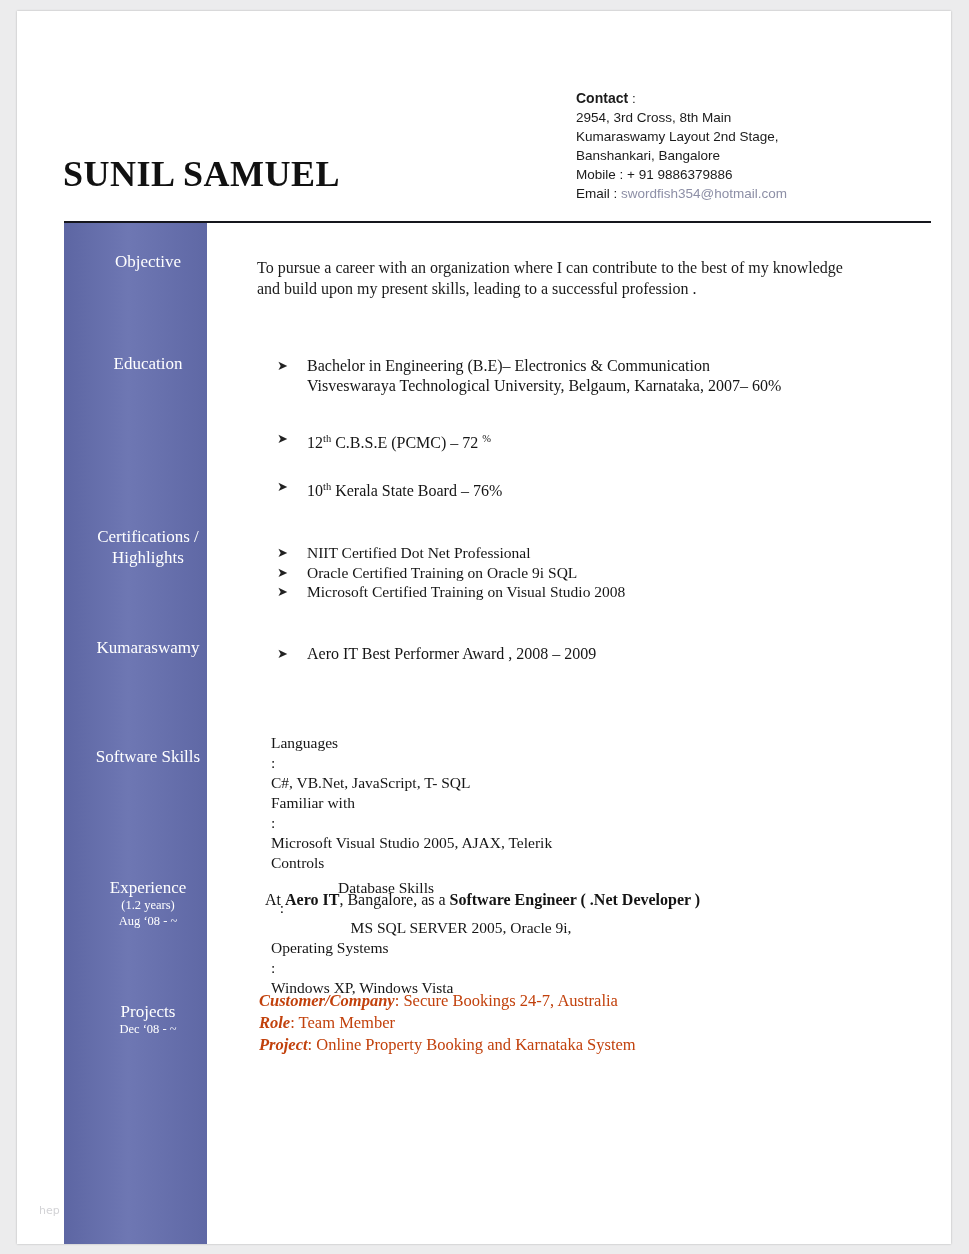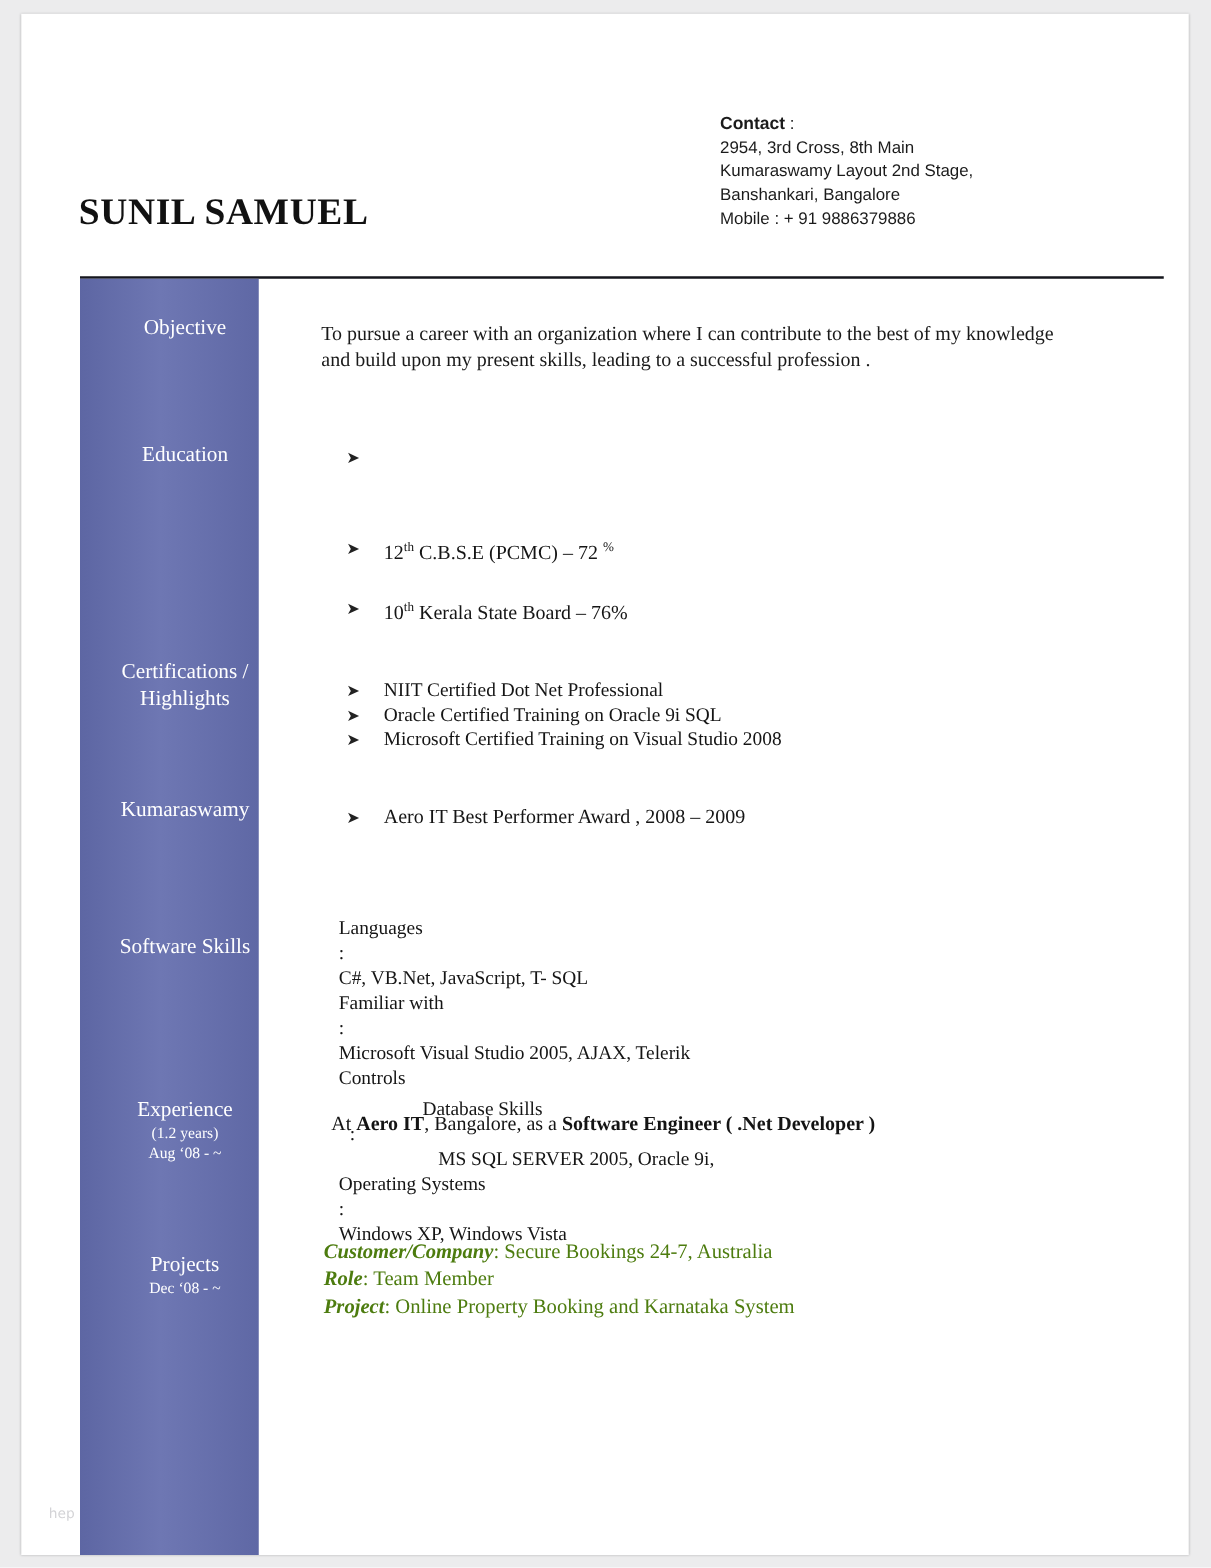--- a/index.html
+++ b/index.html
@@ -41,21 +41,21 @@
   .contact .email-row {
     white-space: nowrap;
   }
   .contact .email-link {
     color: #8d8fa6;
   }
   .name {
     position: absolute;
     left: 46px;
     top: 142px;
-    font-size: 30px;
+    font-size: 36px;
     font-weight: bold;
     letter-spacing: 0.5px;
     color: #111111;
     font-family: "Liberation Serif", serif;
   }
   .rule {
     position: absolute;
     left: 47px;
     top: 210px;
     width: 867px;
@@ -145,21 +145,21 @@
     color: #141414;
     font-family: Liberation Serif, serif;
   }
   .exp-line b { font-weight: bold; }
   .proj {
     position: absolute;
     left: 52px;
     top: 767px;
     font-size: 16.5px;
     line-height: 22px;
-    color: #4d7c0f;
+    color: #c2410c;
   }
   .proj .lab {
     font-weight: bold;
     font-style: italic;
   }
   .watermark {
     position: absolute;
     left: 22px;
     bottom: 27px;
     font-size: 11px;
@@ -174,20 +174,24 @@
 
   <div class="contact">
     <div>
       <span class="label">Contact</span>
       <span>:</span>
     </div>
     <div>2954, 3rd Cross, 8th Main</div>
     <div>Kumaraswamy Layout 2nd Stage,</div>
     <div>Banshankari, Bangalore</div>
     <div>Mobile : + 91 9886379886</div>
+    <div class="email-row">
+      <span>Email  :</span>
+      <span class="email-link">swordfish354@hotmail.com</span>
+    </div>
   </div>
 
   <div class="name">SUNIL SAMUEL</div>
   <div class="rule"></div>
 
   <div class="sidebar">
     <div class="side-item" style="top:28px;">
       <span class="t">Objective</span>
     </div>
     <div class="side-item" style="top:130px;">
@@ -216,20 +220,24 @@
 
   <div class="content">
 
     <div class="para" style="left:50px; top:34px; width:600px;">
       <span>To pursue a career with an organization where I can contribute to the best of my</span>
       <span>knowledge and build upon my present skills, leading to a successful profession .</span>
     </div>
 
     <div class="bullet-row" style="left:70px; top:133px; width:620px;">
       <span class="arrow">➤</span>
+      <span>
+        <span class="btxt">Bachelor in Engineering (B.E)– Electronics &amp; Communication</span>
+        <span class="btxt">Visveswaraya Technological University, Belgaum, Karnataka, 2007–  60%</span>
+      </span>
     </div>
 
     <div class="bullet-row" style="left:70px; top:206px; width:500px;">
       <span class="arrow">➤</span>
       <span><span>12</span><span class="sup">th</span><span>  C.B.S.E (PCMC)        – 72 </span><span class="sup">%</span></span>
     </div>
 
     <div class="bullet-row" style="left:70px; top:254px; width:500px;">
       <span class="arrow">➤</span>
       <span><span>10</span><span class="sup">th</span><span>  Kerala State Board   – 76%</span></span>

